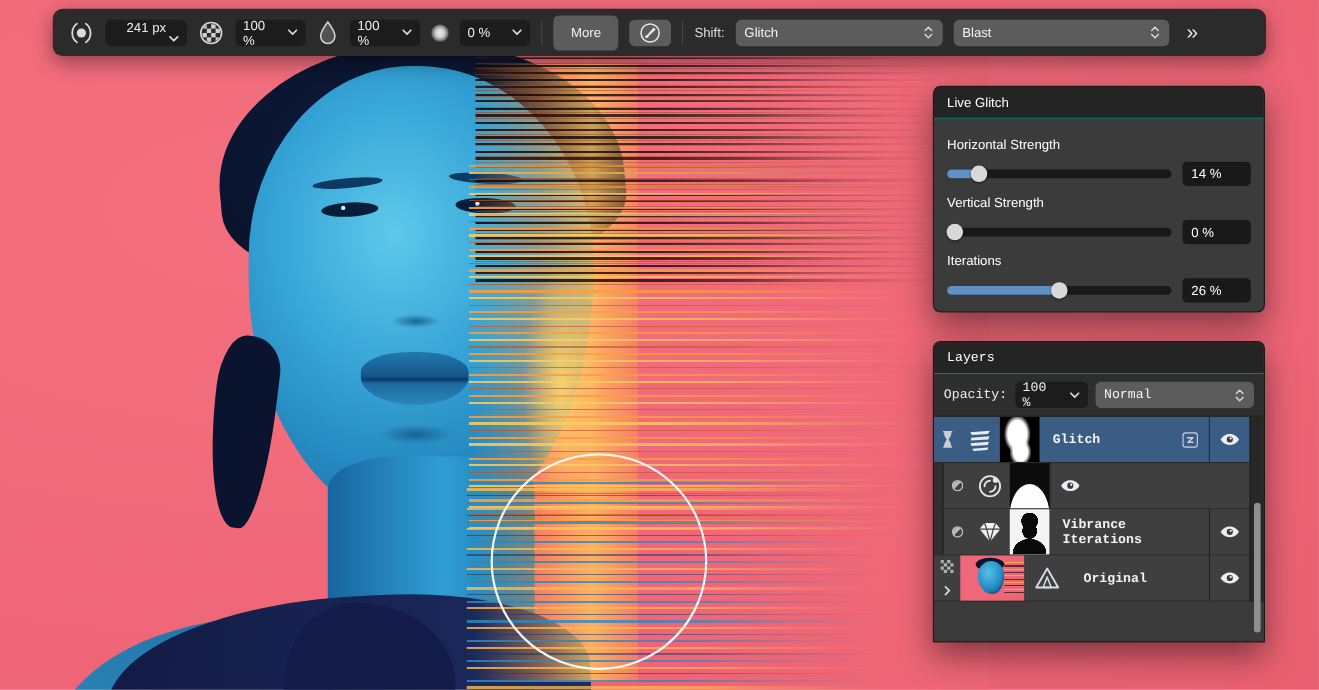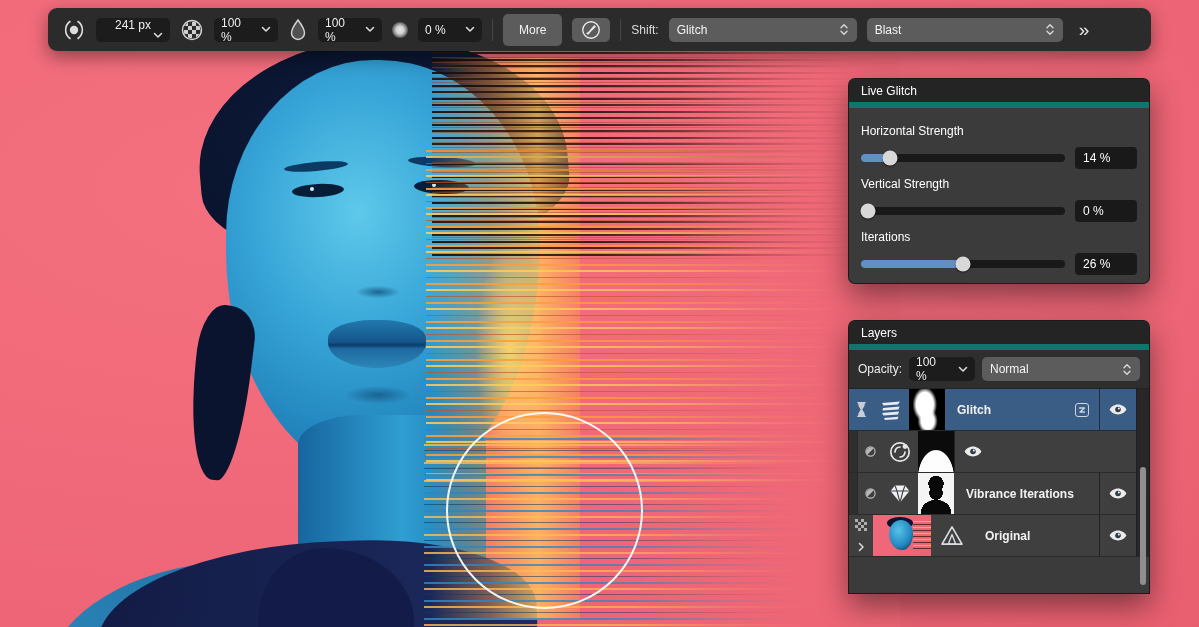--- a/index.html
+++ b/index.html
@@ -48,21 +48,21 @@
   .streaks.mixed { left:424px; top:438px; width:392px; height:189px;
     background:repeating-linear-gradient(180deg, rgba(46,134,192,.85) 0 2px, rgba(46,134,192,0) 2px 6px, rgba(255,190,80,.8) 6px 8px, rgba(255,190,80,0) 8px 12px, rgba(18,58,98,.6) 12px 13px, transparent 13px 18px); }
   .streak-fade { left:600px; top:52px; width:300px; height:575px;
     background:linear-gradient(to right, rgba(240,105,120,0) 0%, rgba(240,105,120,.55) 60%, rgba(238,102,118,.92) 92%); }
   .brush-circle { left:446px; top:412px; width:197px; height:197px; border:2px solid rgba(255,255,255,.93); border-radius:50%; }
 
   
   .panel { position:absolute; background:#3b3b3b; border:1px solid rgba(0,0,0,.55); border-radius:7px;
            box-shadow:0 12px 30px rgba(0,0,0,.45); overflow:hidden; color:#ececec; font-size:12px; }
   .panel-title { height:29px; background:#242424; display:flex; align-items:center; padding:0 12px; color:#fff;
-                 border-bottom:6px solid #0f766e; }
+                 border-bottom:1px solid #0f766e; }
   .dark-box { background:#1c1c1c; border-radius:5px; height:24px; display:flex; align-items:center; padding:0 7px; color:#eee; }
   .dark-box .chev { margin-left:auto; padding-left:8px; display:flex; }
   .sel { background:#5c5c5c; border-radius:5px; height:24px; display:flex; align-items:center; padding:0 8px; color:#f4f4f4; }
   .sel .ud { margin-left:auto; display:flex; flex-direction:column; gap:1px; padding-left:8px; }
   svg.i { display:block; }
 
   
   .toolbar { position:absolute; left:48px; top:8px; width:1103px; height:43px; background:#2b2b2b;
              border-radius:9px; box-shadow:0 6px 18px rgba(0,0,0,.4); display:flex; align-items:center;
              padding:0 14px; gap:10px; color:#ddd; font-size:12px; }
@@ -81,21 +81,21 @@
   .lg-label { margin:8px 0 9px; color:#ffffff; }
   .slider-row { display:flex; align-items:center; }
   .slider { position:relative; flex:1; height:8px; background:#191919; border-radius:4px; }
   .slider .fill { position:absolute; left:0; top:0; height:8px; background:#6190c6; border-radius:4px; }
   .slider .thumb { position:absolute; top:50%; transform:translate(-50%,-50%); width:15px; height:15px;
                    background:#d8d8d8; border-radius:50%; box-shadow:0 1px 2px rgba(0,0,0,.55); }
   .slider-val { width:62px; margin-left:10px; background:#191919; border-radius:4px; height:22px;
                 display:flex; align-items:center; padding-left:8px; color:#fff; }
 
   
-  .layers { left:848px; top:320px; width:302px; height:274px; border-radius:7px 7px 0 0; }
+  .layers { left:848px; top:310px; width:302px; height:274px; border-radius:7px 7px 0 0;font-family:Liberation Mono, monospace; }
   .opacity-row { display:flex; align-items:center; gap:7px; padding:7px 9px; background:#2e2e2e; border-bottom:1px solid #232323; }
   .op-input { width:66px; } .blend-sel { flex:1; }
   .rows { position:relative; background:#353535; }
   .scroll-strip { position:absolute; right:0; top:0; bottom:0; width:13px; background:#272727; border-left:1px solid #1f1f1f; }
   .scroll-thumb { position:absolute; right:3px; top:78px; width:6px; height:118px; background:#8f8f8f; border-radius:3px; }
   .layer-row { display:flex; align-items:stretch; height:42px; border-bottom:1px solid #2a2a2a; background:#3f3f3f; margin-right:13px; }
   .layer-row .indent { width:9px; background:#2f2f2f; border-right:1px solid #272727; }
   .gutter { width:24px; display:flex; align-items:center; justify-content:center; }
   .gutter.stacked { flex-direction:column; justify-content:space-between; padding:4px 0; align-items:center; }
   .licon { width:36px; display:flex; align-items:center; justify-content:center; }

